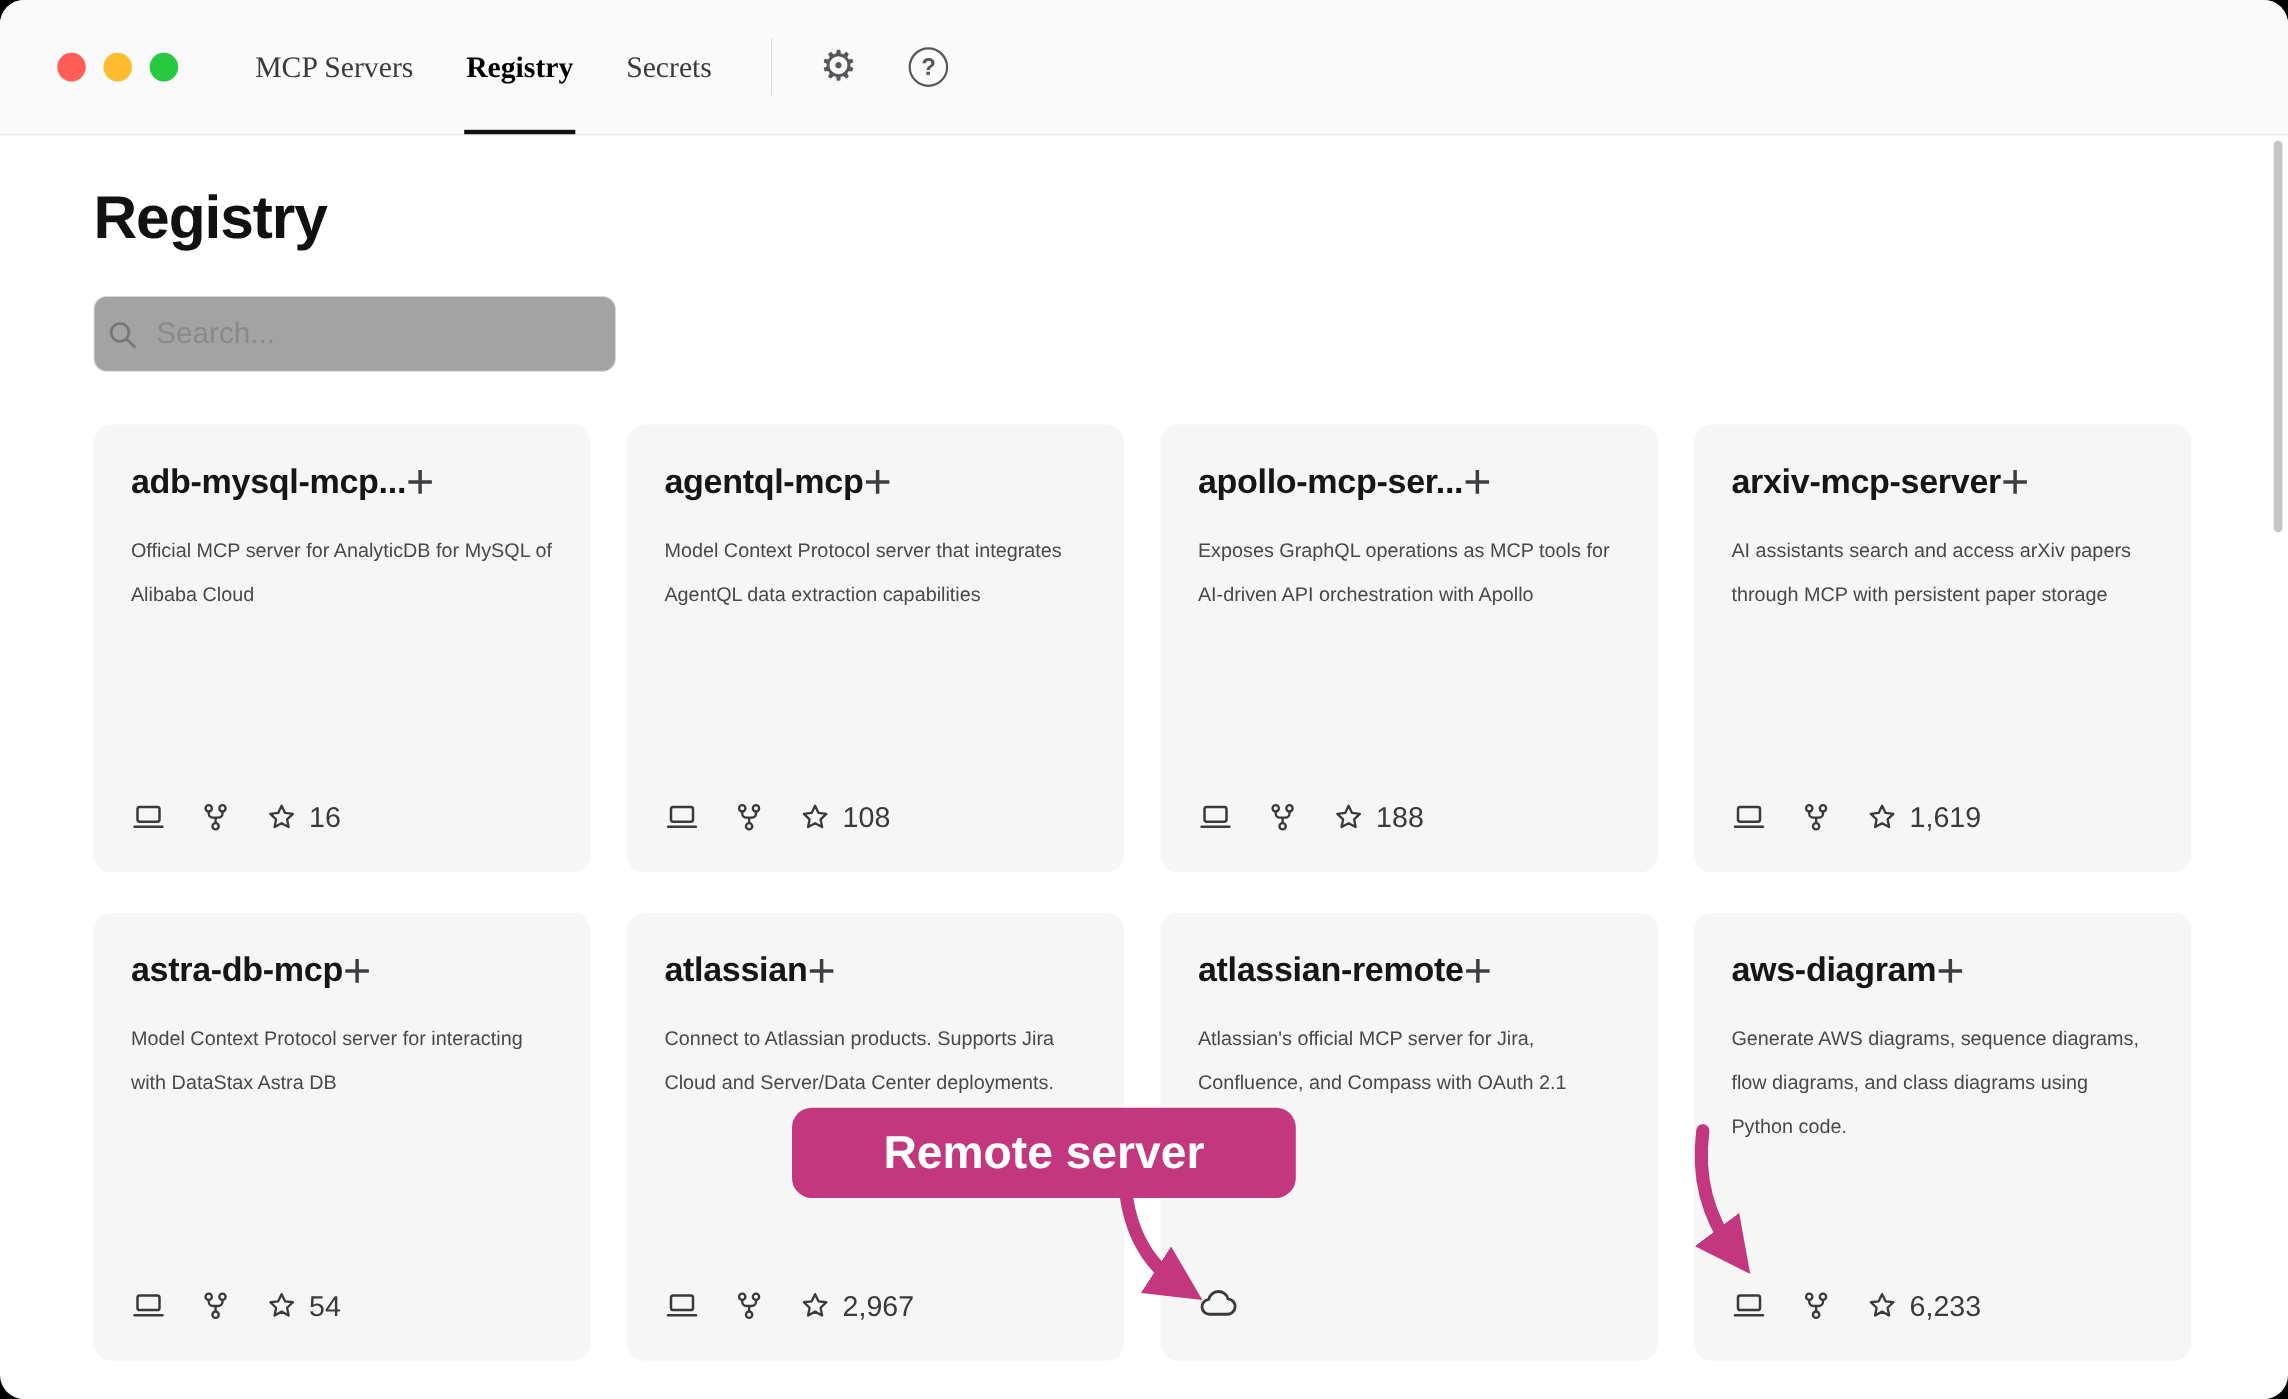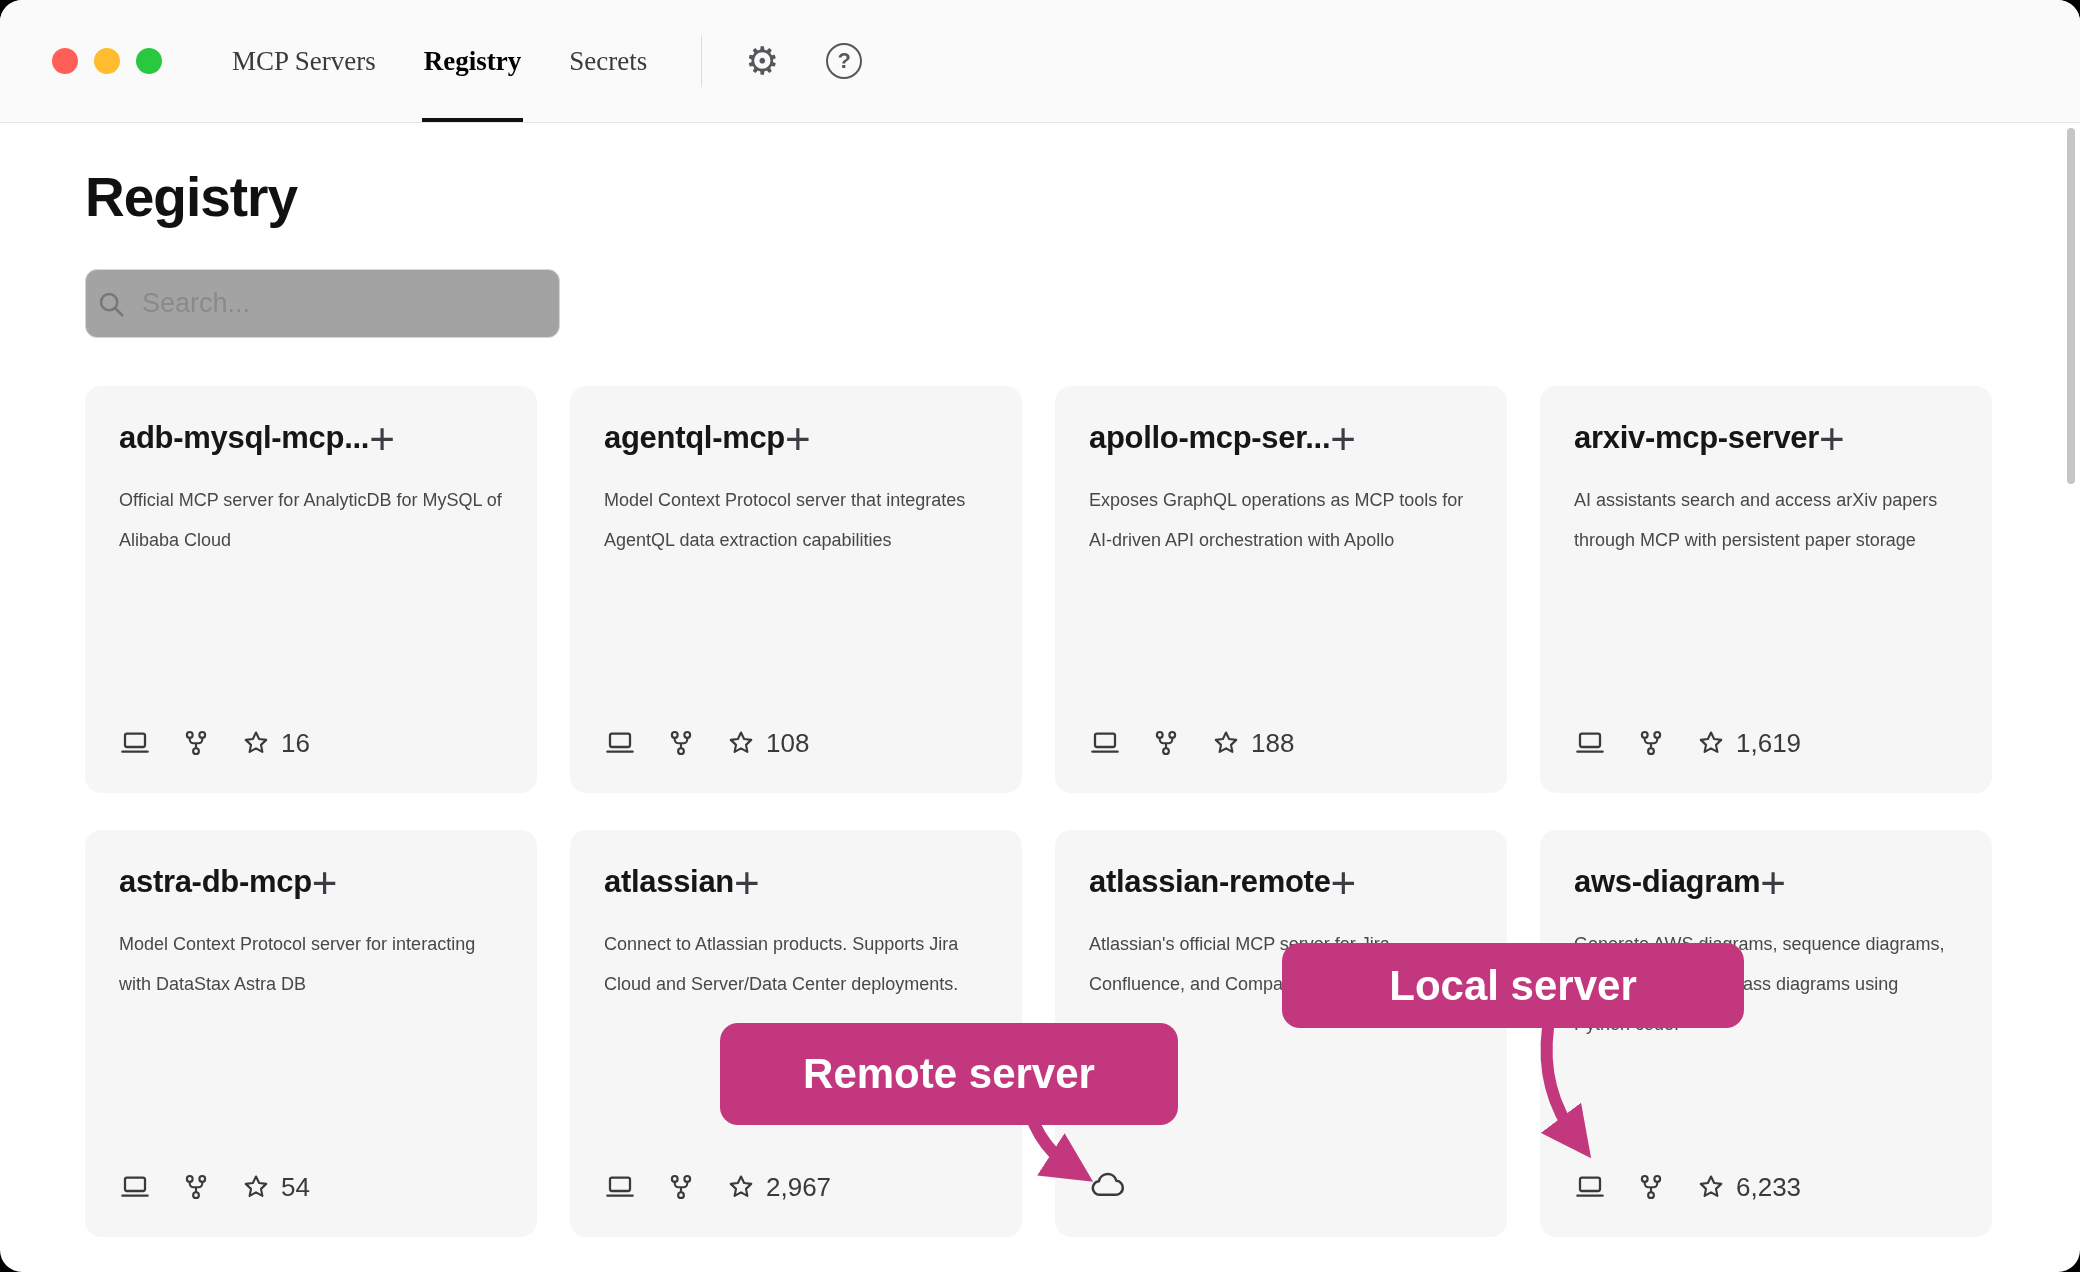--- a/index.html
+++ b/index.html
@@ -34,21 +34,21 @@
   .card-head { display:flex; justify-content:flex-start; align-items:flex-start; }
   .card-title { font-size:31px; font-weight:700; color:#161618; letter-spacing:-0.3px; white-space:nowrap; }
   .plus-btn { font-size:44px; font-weight:300; color:#3c3c43; line-height:0.75; margin-top:2px; }
   .card-desc { margin-top:24px; font-size:18px; line-height:40px; color:#48484a; flex:1; }
   .card-footer { display:flex; align-items:center; gap:30px; color:#3a3a3c; }
   .stat { display:flex; align-items:center; gap:10px; font-size:26px; color:#3a3a3c; }
   .ficon { display:flex; align-items:center; }
 
   
   .callout { position:absolute; z-index:20; background:#c2377e; color:#fff; font-weight:700; font-size:42px; border-radius:18px; display:flex; align-items:center; justify-content:center; }
-  #callout-remote { left:720px; top:1007px; width:458px; height:102px;margin-top:16px; }
+  #callout-remote { left:720px; top:1007px; width:458px; height:82px; }
   #callout-local  { left:1282px; top:943px; width:462px; height:85px; }
   .arrows { position:absolute; inset:0; z-index:19; pointer-events:none; }
 
   .scroll-thumb { position:absolute; right:5px; top:128px; width:8px; height:356px; background:#c6c6c8; border-radius:4px; z-index:30; }
 </style>
 </head>
 <body>
 
 <div class="window">
 
@@ -333,16 +333,15 @@
     <defs>
       <marker id="ah" viewBox="0 0 6 6" markerWidth="4.2" markerHeight="4.2" refX="3" refY="3" orient="auto">
         <path d="M0,0 L6,3 L0,6 Z" fill="#c2377e"></path>
       </marker>
     </defs>
     <path d="M1024,1088 Q1032,1142 1072,1168" stroke="#c2377e" stroke-width="12" fill="none" stroke-linecap="round" marker-end="url(#ah)"></path>
     <path d="M1548,1028 Q1540,1090 1576,1138" stroke="#c2377e" stroke-width="12" fill="none" stroke-linecap="round" marker-end="url(#ah)"></path>
   </svg>
 
   <div class="callout" id="callout-remote">Remote server</div>
-  <div class="callout" id="callout-local">Local server</div>
 
   <div class="scroll-thumb"></div>
 </div>
 
 </body></html>

